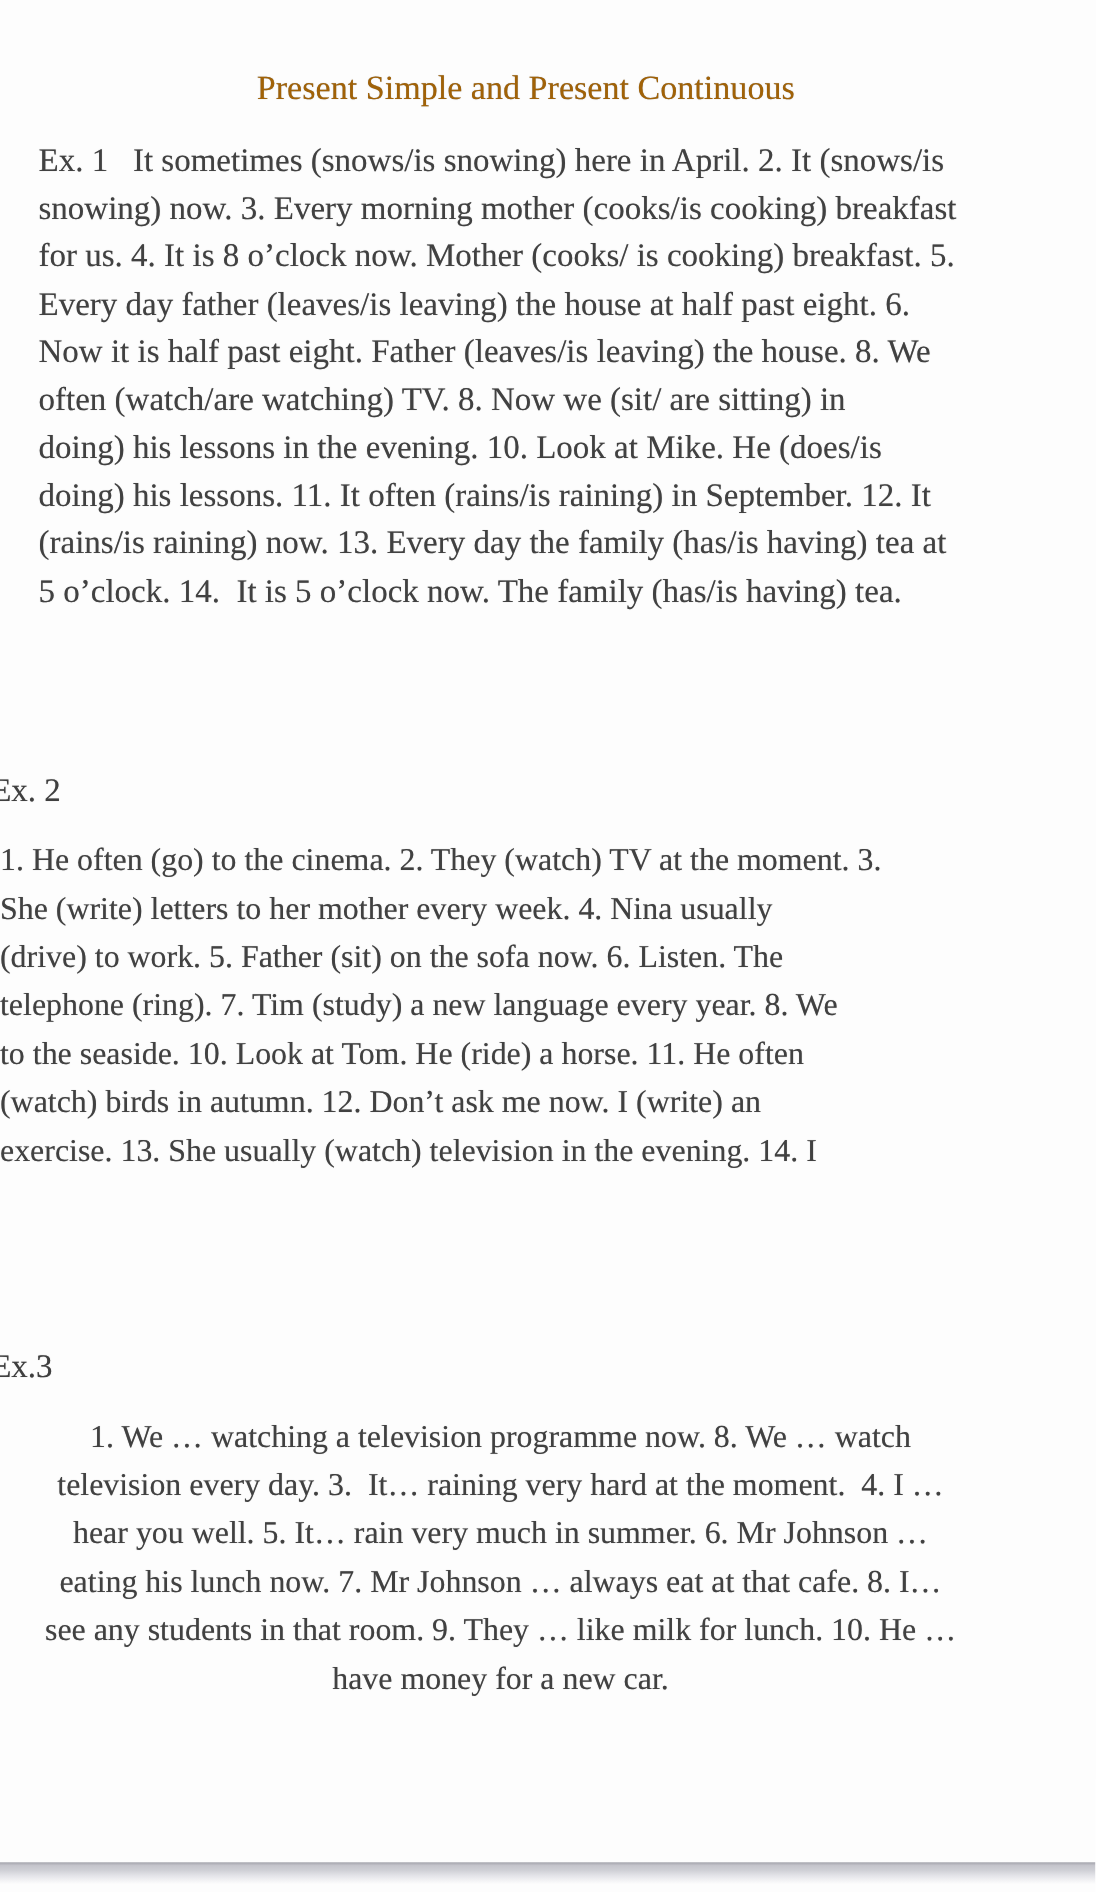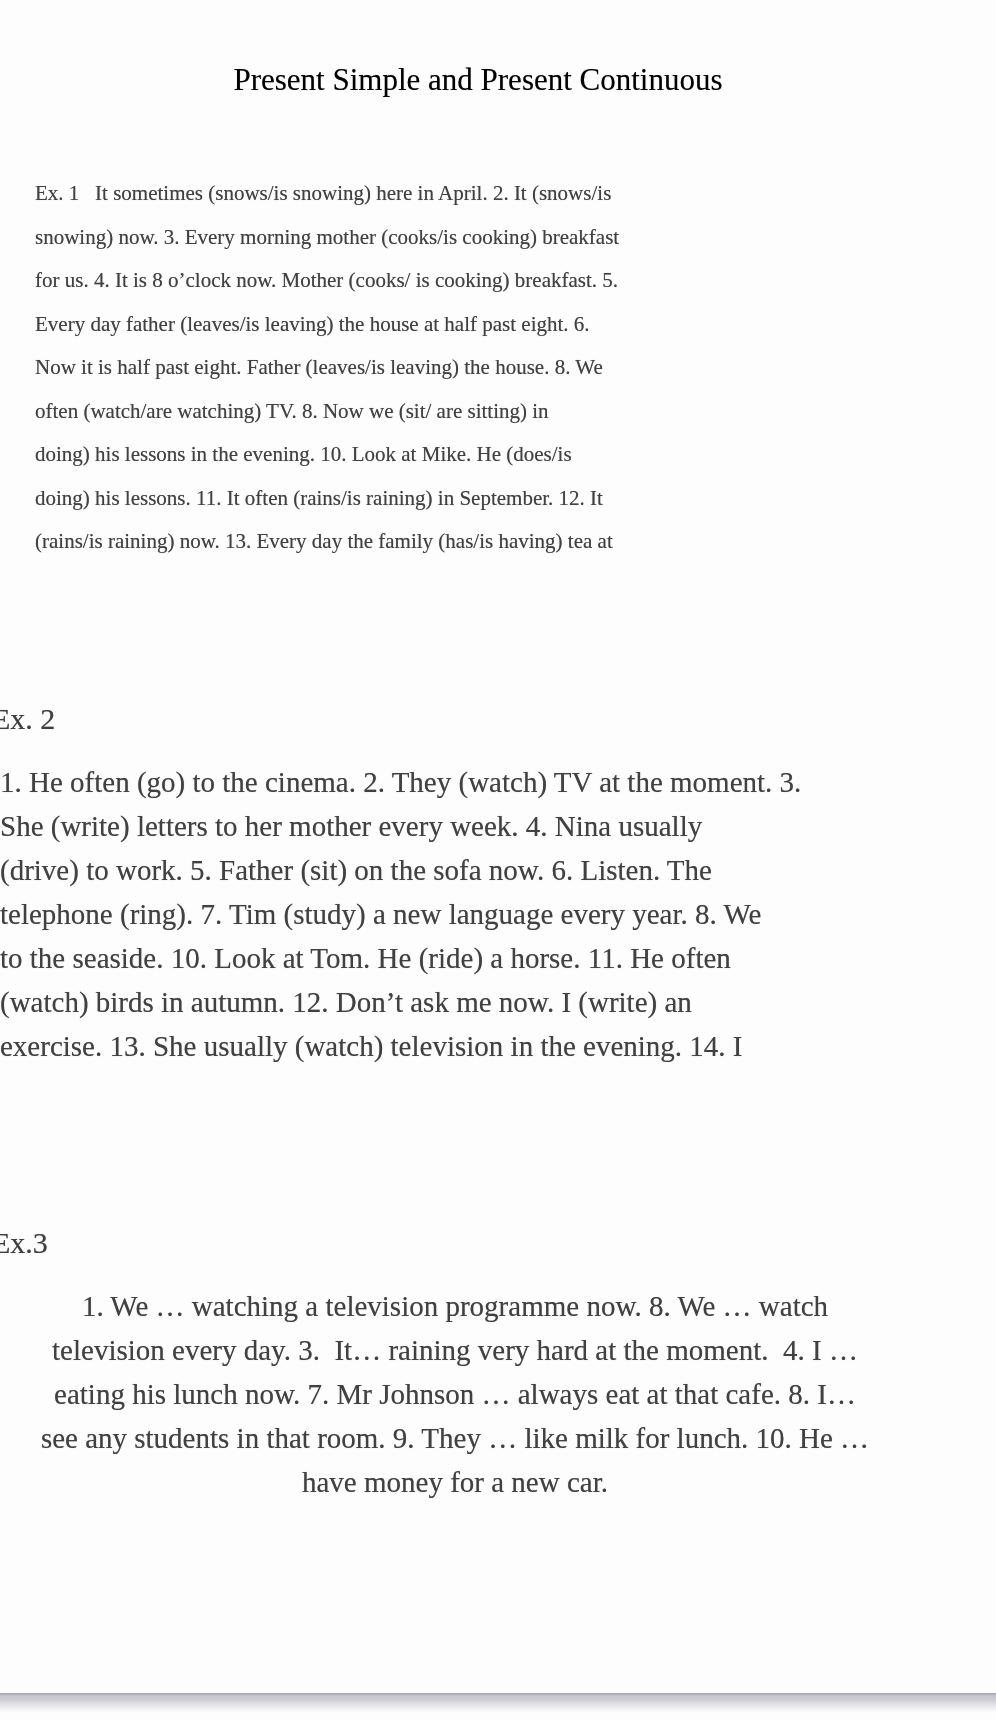--- a/index.html
+++ b/index.html
@@ -20,34 +20,33 @@
   .title {
     position: absolute;
     top: 58px;
     left: 0;
     width: 956px;
     margin: 0;
     font-size: 31px;
     font-weight: 400;
     text-align: center;
     line-height: 44px;
-    color: #000000;
+    color: #a16207;
   }
   .para .line {
     white-space: pre;
   }
   .ex1 {
     position: absolute;
     top: 124px;
     left: 35px;
     width: 920px;
-    font-size: 21px;
+    font-size: 30px;
     line-height: 43.5px;
     text-align: left;
-    margin-top: 48px;
   }
   .heading {
     position: absolute;
     margin: 0;
     font-size: 30px;
     font-weight: 400;
     line-height: 43px;
     color: #3f3f3f;
   }
   .ex2-heading { top: 697px;  left: -8px; }
@@ -95,39 +94,41 @@
   <div class="para ex1">
       <div class="line">Ex. 1   It sometimes (snows/is snowing) here in April. 2. It (snows/is</div>
       <div class="line">snowing) now. 3. Every morning mother (cooks/is cooking) breakfast</div>
       <div class="line">for us. 4. It is 8 o’clock now. Mother (cooks/ is cooking) breakfast. 5.</div>
       <div class="line">Every day father (leaves/is leaving) the house at half past eight. 6.</div>
       <div class="line">Now it is half past eight. Father (leaves/is leaving) the house. 8. We</div>
       <div class="line">often (watch/are watching) TV. 8. Now we (sit/ are sitting) in</div>
       <div class="line">doing) his lessons in the evening. 10. Look at Mike. He (does/is</div>
       <div class="line">doing) his lessons. 11. It often (rains/is raining) in September. 12. It</div>
       <div class="line">(rains/is raining) now. 13. Every day the family (has/is having) tea at</div>
+      <div class="line">5 o’clock. 14.  It is 5 o’clock now. The family (has/is having) tea.</div>
     </div>
 
   <h2 class="heading ex2-heading">Ex. 2</h2>
 
   <div class="para ex2">
       <div class="line">1. He often (go) to the cinema. 2. They (watch) TV at the moment. 3.</div>
       <div class="line">She (write) letters to her mother every week. 4. Nina usually</div>
       <div class="line">(drive) to work. 5. Father (sit) on the sofa now. 6. Listen. The</div>
       <div class="line">telephone (ring). 7. Tim (study) a new language every year. 8. We</div>
       <div class="line">to the seaside. 10. Look at Tom. He (ride) a horse. 11. He often</div>
       <div class="line">(watch) birds in autumn. 12. Don’t ask me now. I (write) an</div>
       <div class="line">exercise. 13. She usually (watch) television in the evening. 14. I</div>
     </div>
 
   <h2 class="heading ex3-heading">Ex.3</h2>
 
   <div class="para ex3">
       <div class="line">1. We … watching a television programme now. 8. We … watch</div>
       <div class="line">television every day. 3.  It… raining very hard at the moment.  4. I …</div>
+      <div class="line">hear you well. 5. It… rain very much in summer. 6. Mr Johnson …</div>
       <div class="line">eating his lunch now. 7. Mr Johnson … always eat at that cafe. 8. I…</div>
       <div class="line">see any students in that room. 9. They … like milk for lunch. 10. He …</div>
       <div class="line">have money for a new car.</div>
     </div>
 
   <div class="page-divider"></div>
 
 </div>
 
 </body></html>

